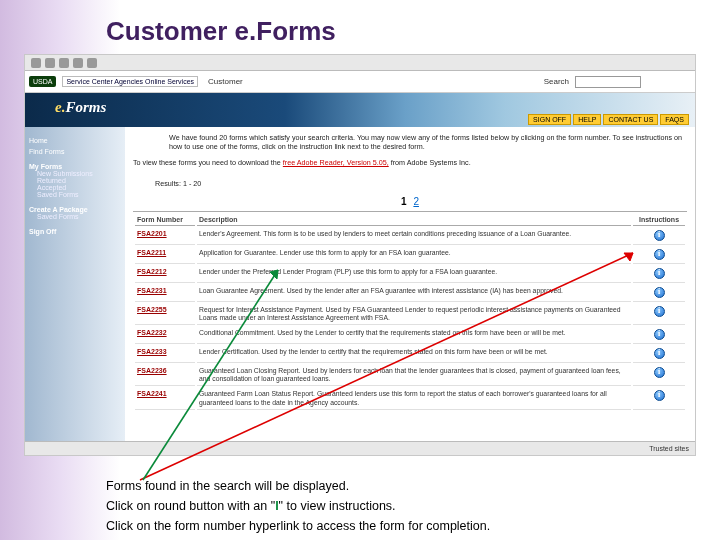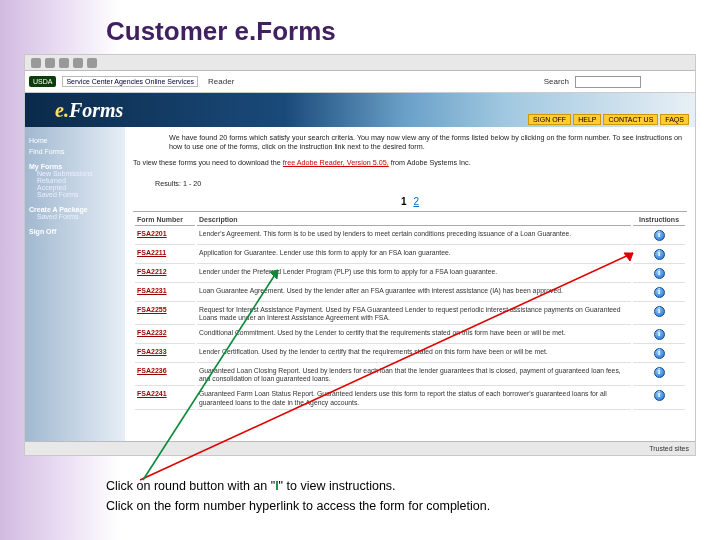--- a/index.html
+++ b/index.html
@@ -9,21 +9,21 @@
   .screenshot { position: absolute; top: 54px; left: 24px; width: 672px; height: 402px; background: #fff; border: 1px solid #c8c8c8; font-size: 8px; }
   .toolbar { height: 16px; background: #e8e8e8; border-bottom: 1px solid #bbb; display:flex; align-items:center; gap:4px; padding:0 6px; }
   .toolbar-icon { width:10px; height:10px; background:#999; border-radius:2px; }
   .header-row { height: 22px; display:flex; align-items:center; border-bottom:1px solid #ccc; position:relative; }
   .usda { margin-left:4px; padding:2px 4px; background:#0b3d0b; color:#fff; font-size:7px; border-radius:2px; }
   .sca { margin-left:6px; font-size:7px; color:#003; border:1px solid #bbb; padding:1px 3px; }
   .offices { margin-left:10px; font-size:8px; color:#333; }
   .search-label { position:absolute; right:126px; font-size:8px; color:#333; }
   .search-box { position:absolute; right:54px; width:66px; height:12px; border:1px solid #999; background:#fff; }
   .banner { height:34px; background: linear-gradient(90deg, #0b2a4a 0, #1a4a7a 260px, #6aa0c8 380px, #a0c8e0 480px, #e8f0f6 670px); position:relative; color:#fff; }
-  .banner .logo { position:absolute; left:30px; top:6px; font-style:italic; font-weight:bold; font-size:20px; font-family: Georgia, serif; }
+  .banner .logo { position:absolute; left:30px; top:6px; font-style:italic; font-weight:bold; font-size:15px; font-family: Georgia, serif; }
   .banner .logo .e { color:#ffdd66; }
   .banner-btns { position:absolute; right:6px; bottom:2px; display:flex; gap:2px; }
   .bbtn { background:#ffcc33; color:#000; border:1px solid #cc9900; font-size:7px; padding:1px 4px; }
   .content { display:flex; height: calc(100% - 72px); }
   .sidebar { width:100px; background: linear-gradient(90deg, #a1b8d0, #e6eef6); padding:6px 4px; color:#123; font-size:7px; }
   .sidebar .item { margin:4px 0; color:#fff; }
   .sidebar .section { margin-top:8px; color:#fff; font-weight:bold; }
   .sidebar .sub { margin-left:8px; color:#eef; }
   .main { flex:1; padding:6px 8px; color:#222; font-size:7.2px; position:relative; }
   .intro { margin-bottom:6px; line-height:1.3;margin-left:36px; }
@@ -61,21 +61,21 @@
       <span class="toolbar-icon"></span>
       <span class="toolbar-icon"></span>
       <span class="toolbar-icon"></span>
       <span class="toolbar-icon"></span>
       <span class="toolbar-icon"></span>
     </div>
 
     <div class="header-row">
       <span class="usda">USDA</span>
       <span class="sca">Service Center Agencies Online Services</span>
-      <span class="offices">Reader</span>
+      <span class="offices">Customer</span>
       <span class="search-label">Search</span>
       <span class="search-box"></span>
     </div>
 
     <div class="banner">
       <span class="logo"><span class="e">e.</span>Forms</span>
       <div class="banner-btns">
         <span class="bbtn">SIGN OFF</span>
         <span class="bbtn">HELP</span>
         <span class="bbtn">CONTACT US</span>
@@ -174,18 +174,19 @@
   <svg class="arrow red" style="top:240px; left:130px;" width="520" height="250">
     <line x1="10" y1="240" x2="503" y2="13" stroke-width="1.6"></line>
     <polygon points="503,13 494,13 500,21"></polygon>
   </svg>
   <svg class="arrow green" style="top:260px; left:128px;" width="170" height="230">
     <line x1="15" y1="220" x2="150" y2="10" stroke-width="1.6"></line>
     <polygon points="150,10 142,12 149,19"></polygon>
   </svg>
 
   <div class="annotations">
+    <div>Forms found in the search will be displayed.</div>
     <div>
       <span>Click on round button with an "</span><span class="i-green">I</span><span>" to view instructions.</span>
     </div>
     <div>Click on the form number hyperlink to access the form for completion.</div>
   </div>
 </div>
 
 </body></html>

